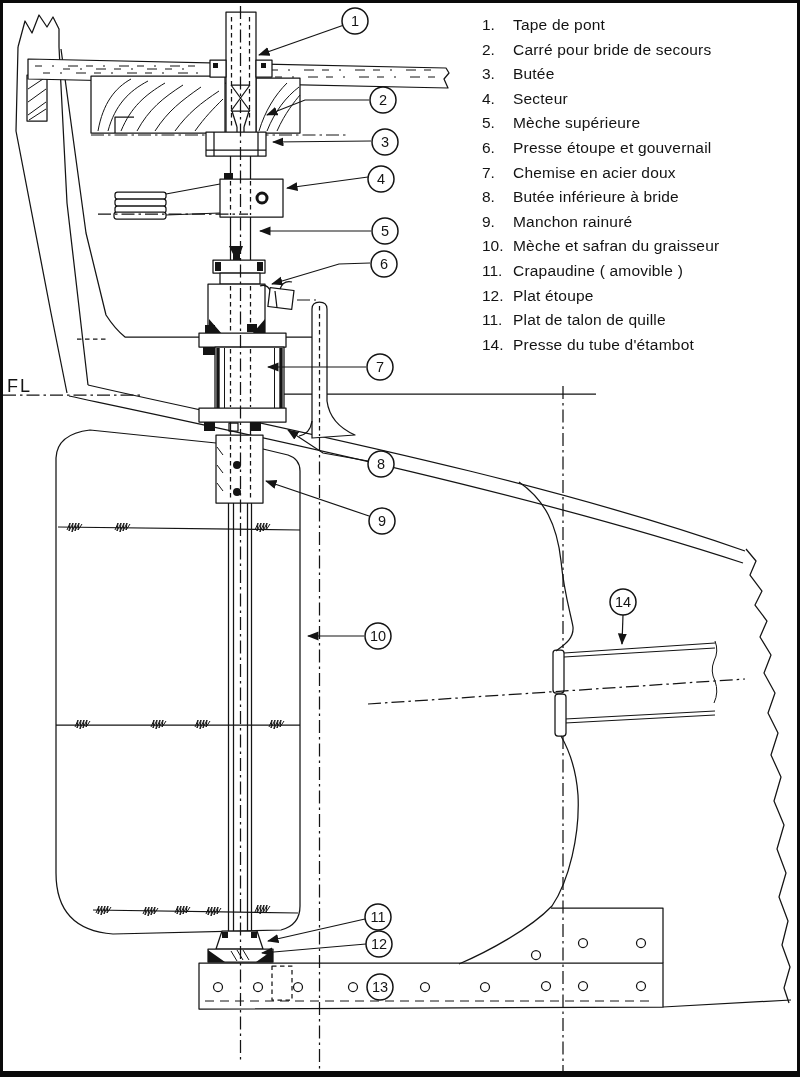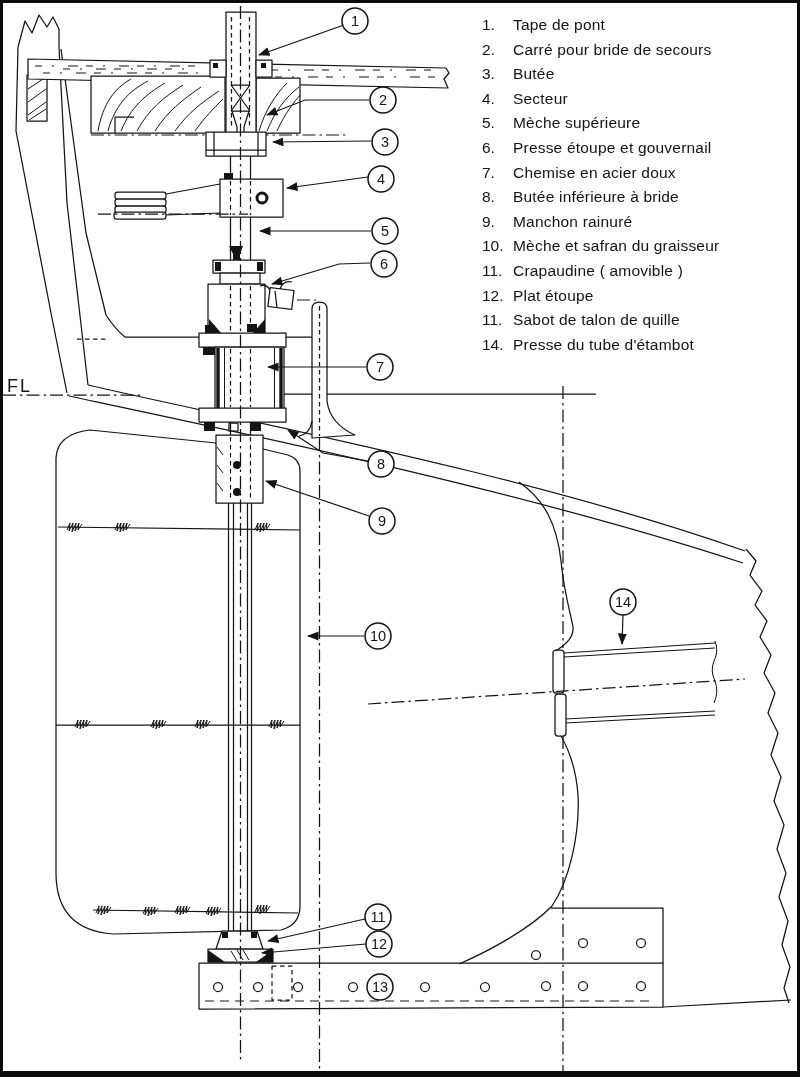--- a/index.html
+++ b/index.html
@@ -350,20 +350,20 @@
     <div class="lrow">
         <span class="lnum">11.</span>
         <span class="llbl">Crapaudine ( amovible )</span>
       </div>
     <div class="lrow">
         <span class="lnum">12.</span>
         <span class="llbl">Plat étoupe</span>
       </div>
     <div class="lrow">
         <span class="lnum">11.</span>
-        <span class="llbl">Sabot de talon de quille</span>
+        <span class="llbl">Plat de talon de quille</span>
       </div>
     <div class="lrow">
         <span class="lnum">14.</span>
         <span class="llbl">Presse du tube d'étambot</span>
       </div>
   </div>
 </div>
 
 </body></html>

